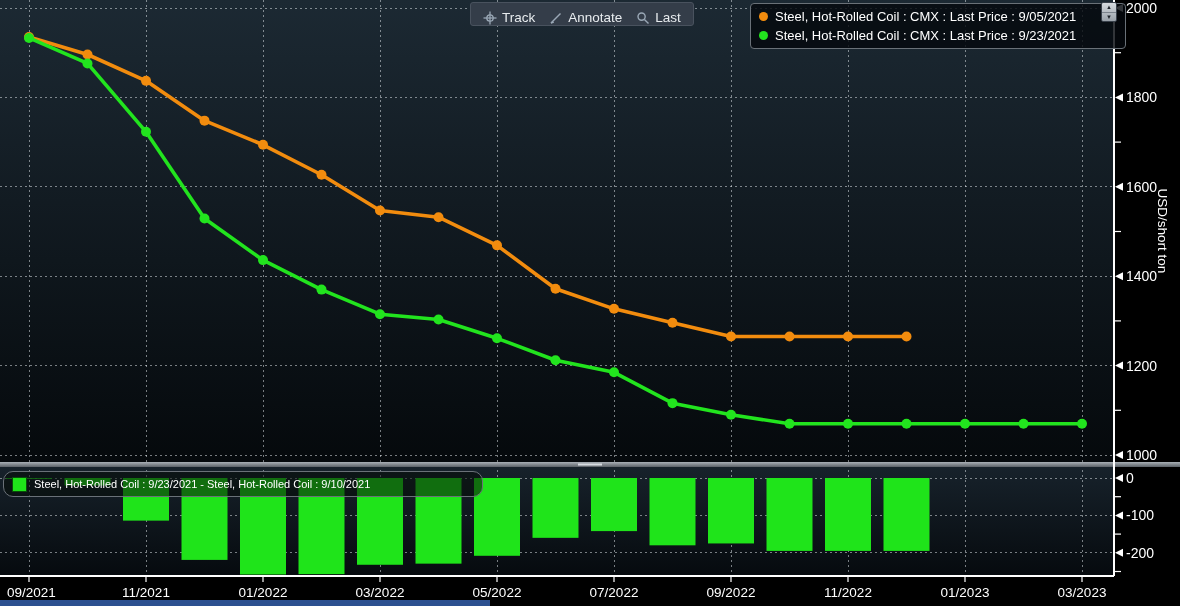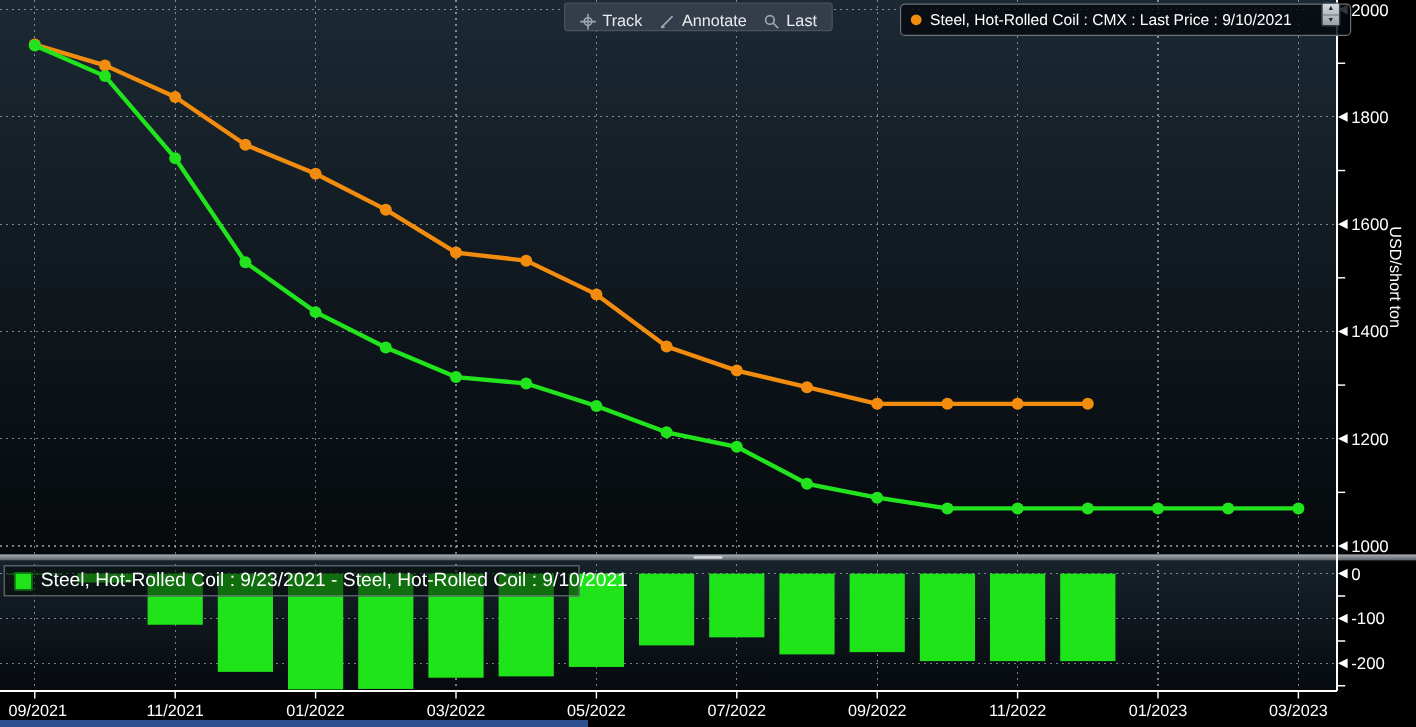--- a/index.html
+++ b/index.html
@@ -13,22 +13,22 @@
            background:#343d49;border:1px solid #49525e;border-radius:3px;padding:0 12px;}
   .tool{display:flex;align-items:center;gap:5px;color:#e8ecef;font-size:13.5px;cursor:default;}
   .tool svg{display:block;}
 
   
   .legend-main{left:750px;top:3px;width:358px;background:rgba(5,9,13,0.82);
                border:1px solid #6a7178;border-radius:4px;padding:3px 8px;}
   .legend-row{display:flex;align-items:center;gap:7px;height:19px;color:#fff;font-size:13px;white-space:nowrap;}
   .dot{width:9px;height:9px;border-radius:50%;flex:0 0 auto;}
   .legend-diff{left:3px;top:471px;width:462px;height:24px;display:flex;align-items:center;gap:7px;
-               background:rgba(6,12,8,0.55);border:1px solid #6a7178;border-radius:0;
-               padding:0 8px;color:#fff;font-size:16px;white-space:nowrap;}
+               background:rgba(6,12,8,0.55);border:1px solid #6a7178;border-radius:10px;
+               padding:0 8px;color:#fff;font-size:11px;white-space:nowrap;}
   .swatch{width:13px;height:13px;border:1px solid #0a4d0a;flex:0 0 auto;}
 
   
   .spinner{left:1101px;top:2px;width:14px;height:18px;display:flex;flex-direction:column;
            border:1px solid #39414b;background:linear-gradient(#d5dadf,#99a1a9);border-radius:2px;}
   .spinner div{flex:1;display:flex;align-items:center;justify-content:center;
                font-size:6px;color:#1e242b;line-height:1;}
   .spinner div:first-child{border-bottom:1px solid #7b838c;}
 
   
@@ -220,21 +220,25 @@
             <line x1="8.4" y1="8.4" x2="12.5" y2="12.5"></line>
         </g>
       </svg>
       <span>Last</span>
     </div>
   </div>
 
   <div class="overlay legend-main">
     <div class="legend-row">
       <span class="dot" style="background:#F28C0E"></span>
-      <span>Steel, Hot-Rolled Coil : CMX : Last Price : 9/10/2021</span>
+      <span>Steel, Hot-Rolled Coil : CMX : Last Price : 9/05/2021</span>
+    </div>
+    <div class="legend-row">
+      <span class="dot" style="background:#22E41E"></span>
+      <span>Steel, Hot-Rolled Coil : CMX : Last Price : 9/23/2021</span>
     </div>
   </div>
 
   <div class="overlay spinner">
     <div>
         <span>▲</span>
       </div>
     <div>
         <span>▼</span>
       </div>

